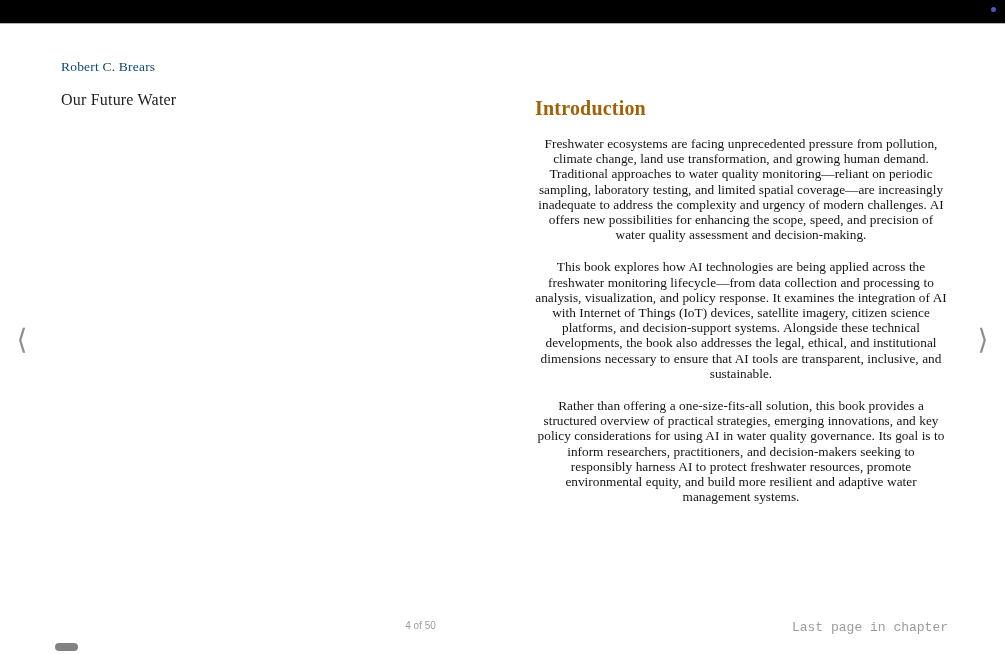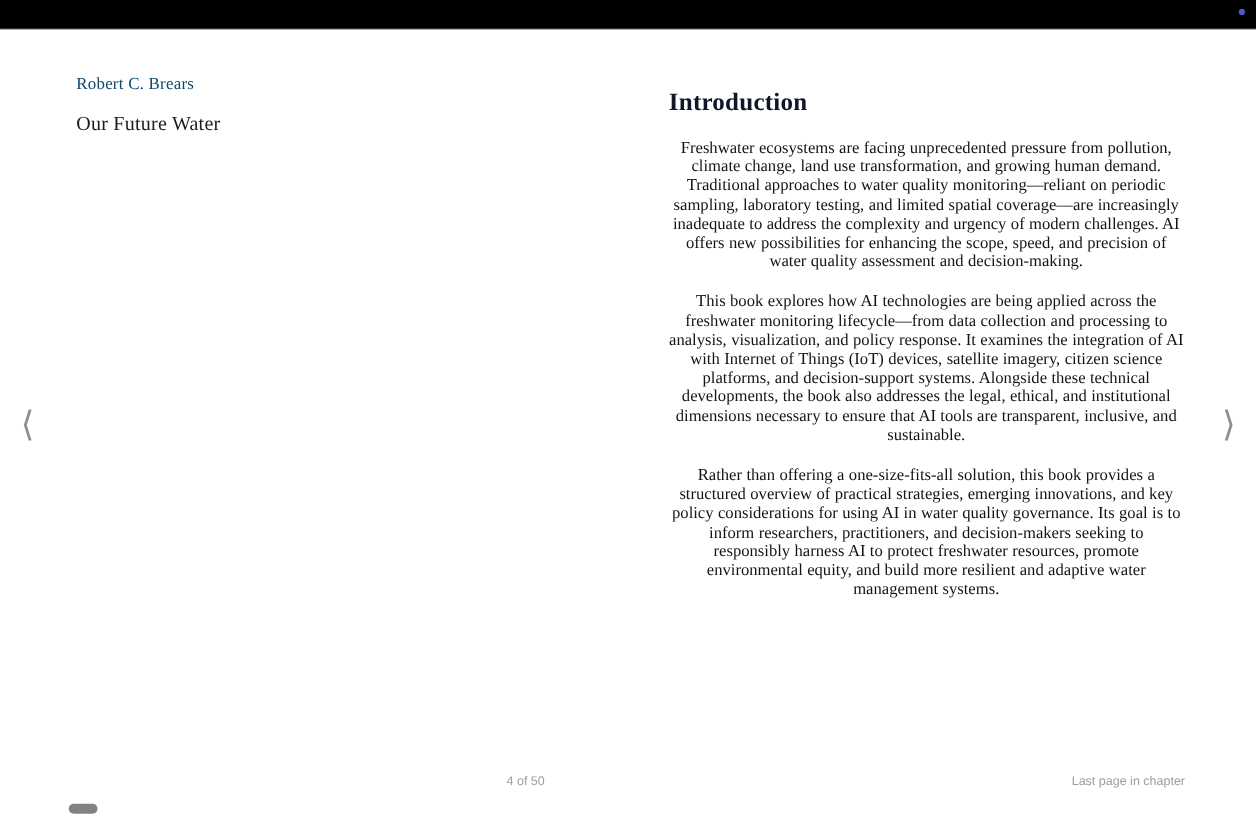--- a/index.html
+++ b/index.html
@@ -45,23 +45,24 @@
   
   .reading-column {
     position: absolute;
     left: 535px; top: 71px;
     width: 412px;
     color: #141414;
   }
   .chapter-heading {
     font-size: 20px;
     font-weight: bold;
-    color: #0f172a;
+    color: #a16207;
     letter-spacing: 0.2px;
     margin-bottom: 16px;
+    margin-top: 26px;
   }
   .reading-column p {
     font-size: 13.3px;
     line-height: 15.2px;
     margin-bottom: 17px;
     text-align: center;
     word-spacing: 0.2px;
   }
 
   
@@ -90,22 +91,22 @@
     left: 0; top: 620px;
     width: 841px;
     text-align: center;
     font-family: "Liberation Sans", sans-serif;
     font-size: 10px;
     color: #9c9c9c;
   }
   .chapter-status {
     position: absolute;
     right: 57px; top: 620px;
-    font-family: Liberation Sans, sans-serif;
-    font-size: 10px;
+    font-family: Liberation Mono, monospace;
+    font-size: 13px;
     color: #9c9c9c;
   }
   .progress-handle {
     position: absolute;
     left: 55px; top: 643px;
     width: 23px; height: 8px;
     border-radius: 4px;
     background: #828282;
     cursor: pointer;
   }

